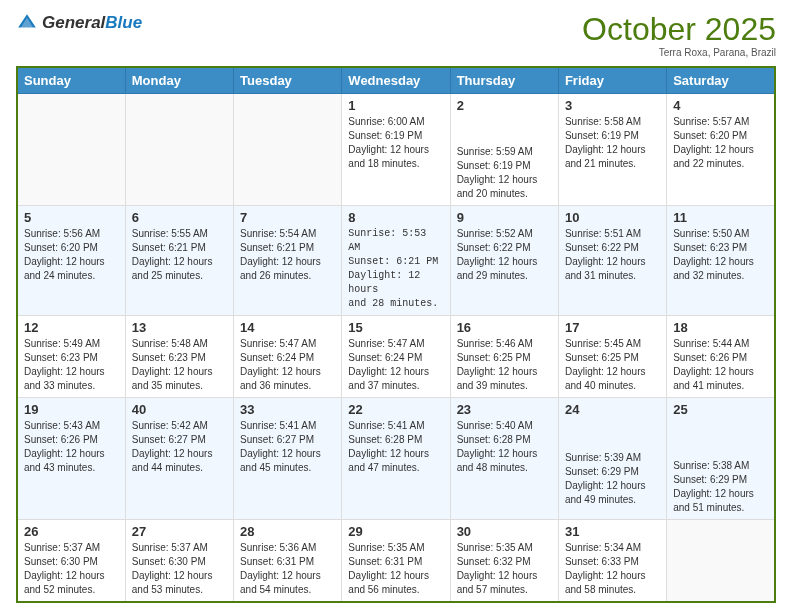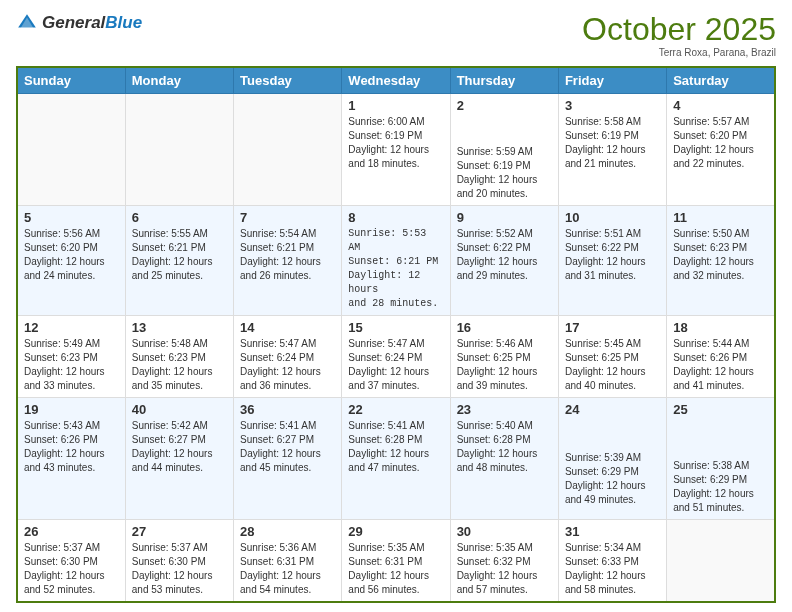--- a/index.html
+++ b/index.html
@@ -273,21 +273,21 @@
 and 43 minutes.</div>
           </td>
           <td>
             <span class="day-number">40</span>
             <div class="day-info" style="white-space: pre-line;">Sunrise: 5:42 AM
 Sunset: 6:27 PM
 Daylight: 12 hours
 and 44 minutes.</div>
           </td>
           <td>
-            <span class="day-number">36</span>
+            <span class="day-number">33</span>
             <div class="day-info" style="white-space: pre-line;">Sunrise: 5:41 AM
 Sunset: 6:27 PM
 Daylight: 12 hours
 and 45 minutes.</div>
           </td>
           <td>
             <span class="day-number">22</span>
             <div class="day-info" style="white-space: pre-line;">Sunrise: 5:41 AM
 Sunset: 6:28 PM
 Daylight: 12 hours

